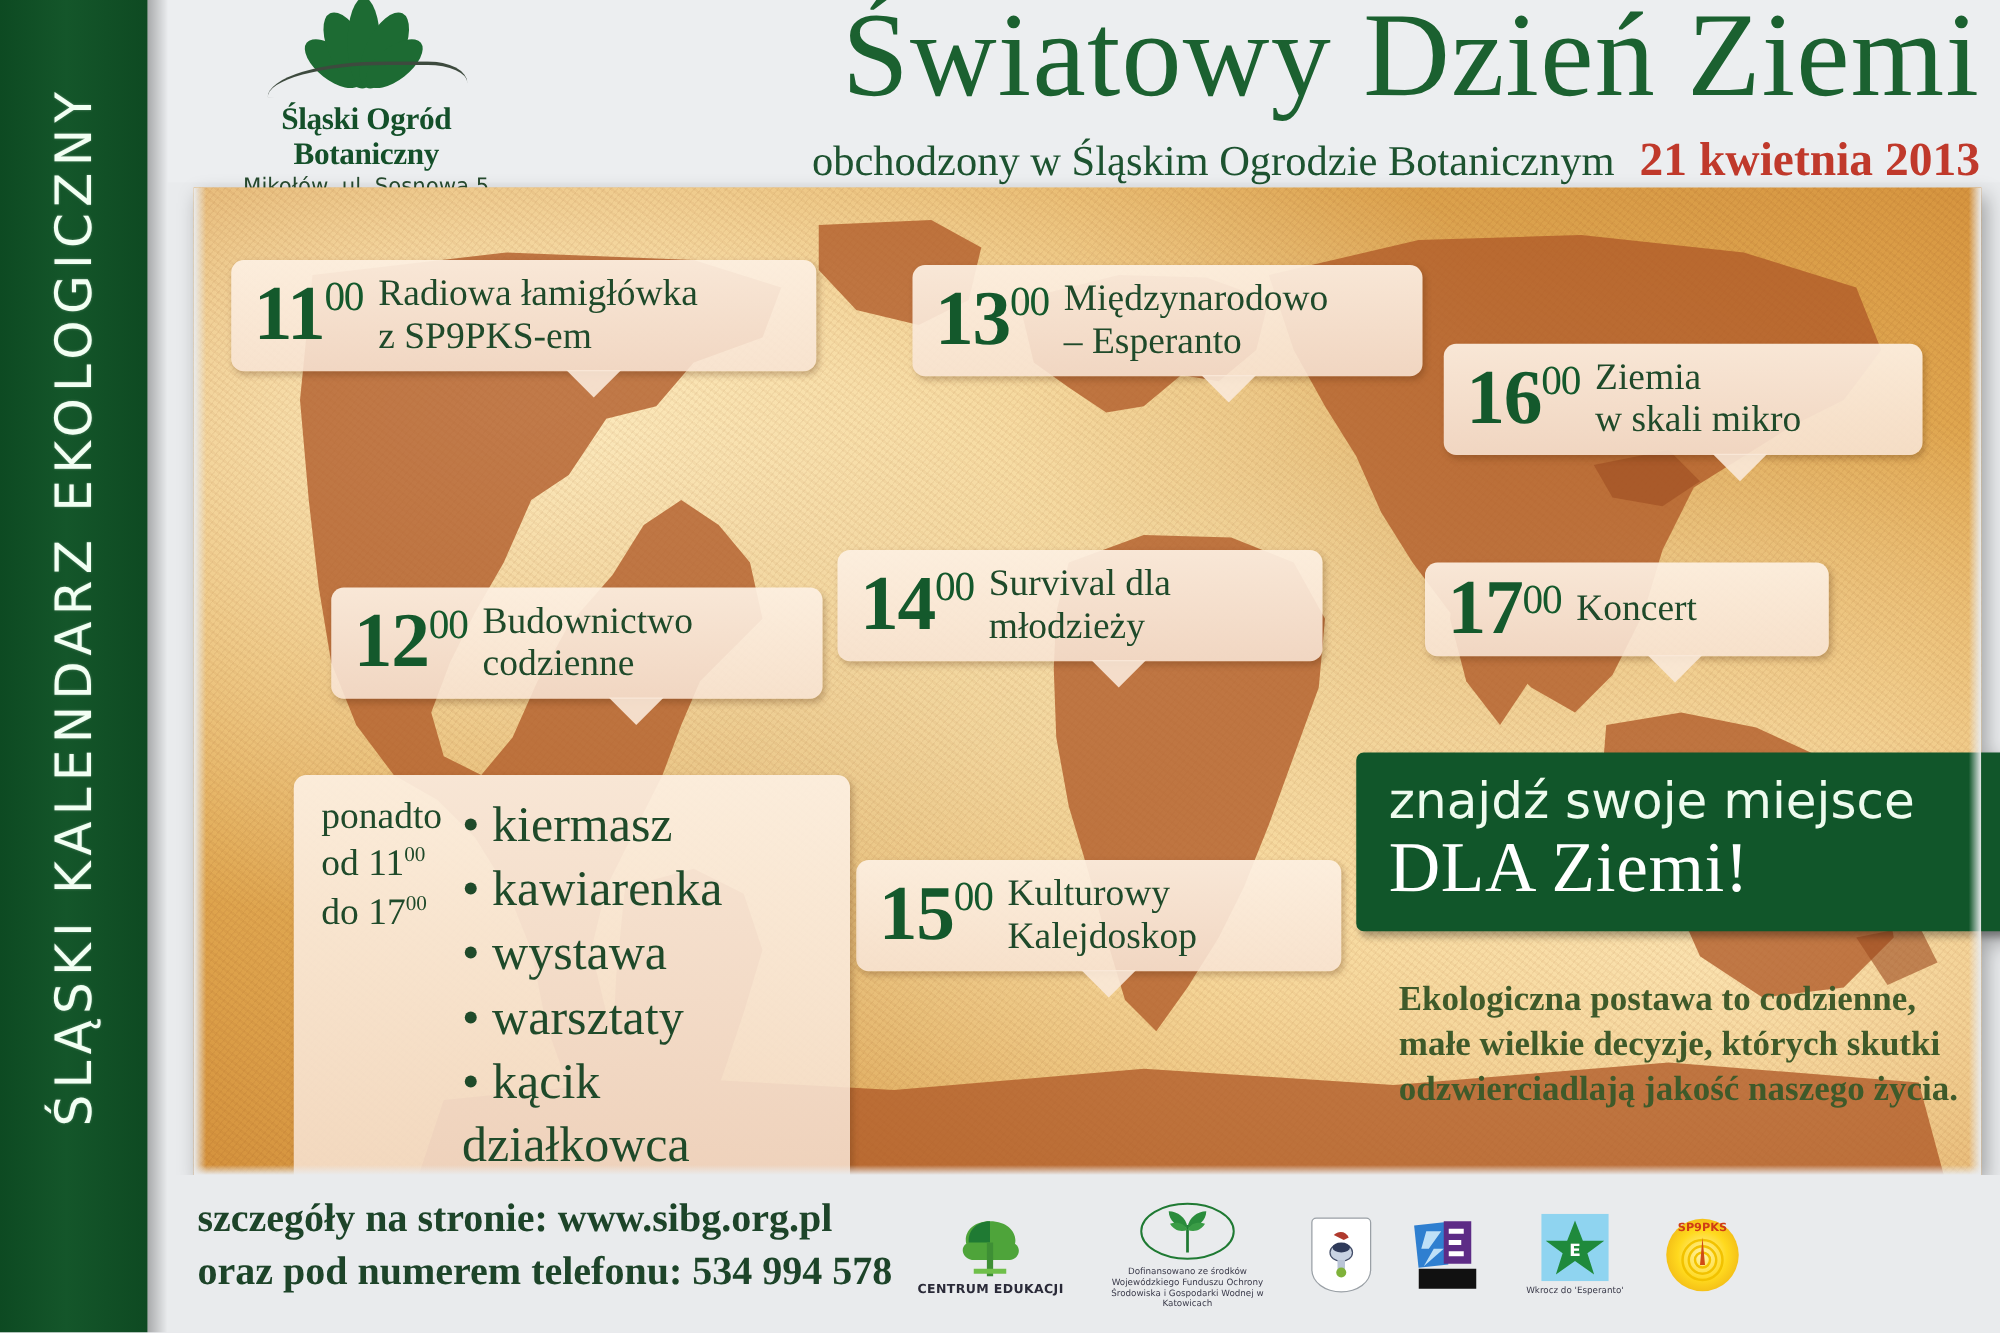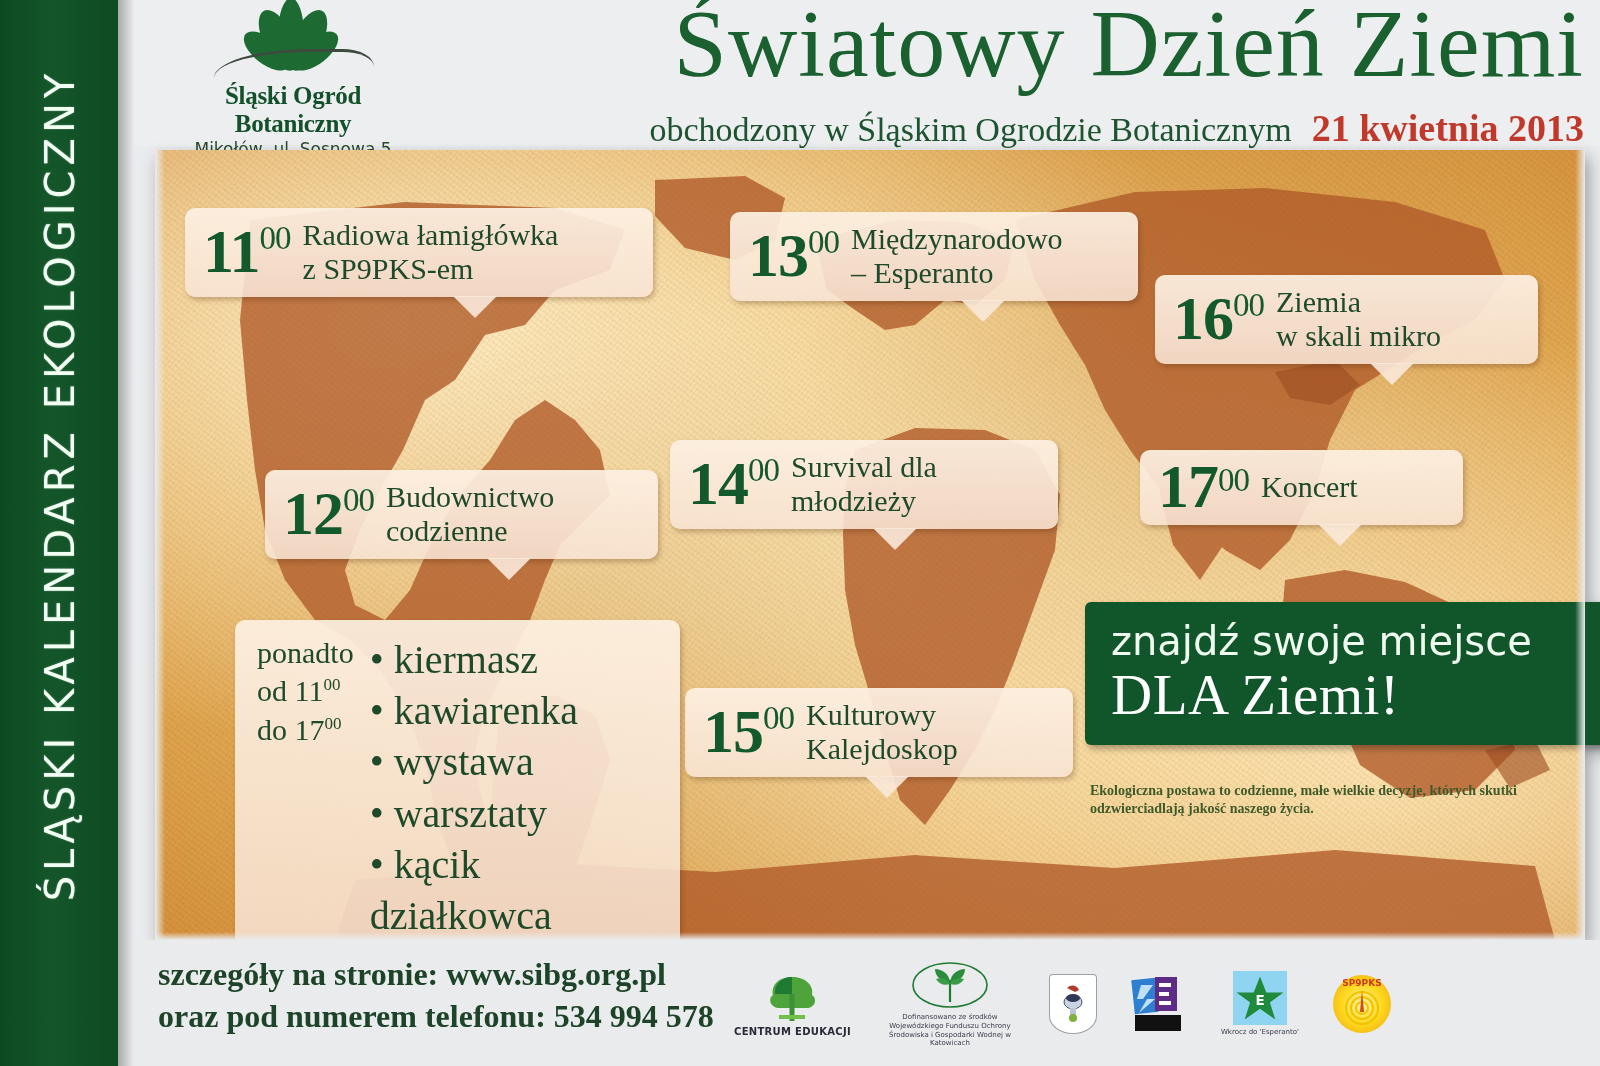--- a/index.html
+++ b/index.html
@@ -150,22 +150,22 @@
   
   .cta{
     position:absolute;left:930px;top:452px;width:500px;
     background:#11562a;border-radius:6px;
     box-shadow:3px 4px 6px rgba(0,0,0,.3);
     padding:18px 0 20px 26px;
   }
   .cta-l1{font-family:"DejaVu Sans",sans-serif;font-size:40px;color:#eefbee;line-height:1.08;}
   .cta-l2{font-family:"Liberation Serif",serif;font-size:57px;color:#ffffff;line-height:1.05;margin-top:2px;letter-spacing:.5px;}
   .eco-note{
-    position:absolute;left:935px;top:632px;width:470px;
-    font-family:"Liberation Serif",serif;font-weight:bold;font-size:14px;
+    position:absolute;left:964px;top:632px;width:470px;
+    font-family:"Liberation Serif",serif;font-weight:bold;font-size:28px;
     color:#3f5a2a;line-height:1.28;
   }
 
   
   .footer{position:absolute;left:134px;top:940px;width:1466px;height:126px;background:#e9ebed;}
   .contact{position:absolute;left:24px;top:14px;font-family:"Liberation Serif",serif;font-weight:bold;font-size:32px;color:#1d4429;line-height:1.3;}
   .logos{position:absolute;left:600px;top:4px;width:860px;height:120px;display:flex;align-items:center;gap:34px;}
   .logo-box{display:flex;flex-direction:column;align-items:center;justify-content:center;}
   .lg-cap{font-family:"DejaVu Sans",sans-serif;font-size:7px;color:#3a3a4a;text-align:center;line-height:1.25;margin-top:3px;max-width:130px;}
   .lg-cap b{font-size:10px;color:#2a2a38;letter-spacing:.3px;}

